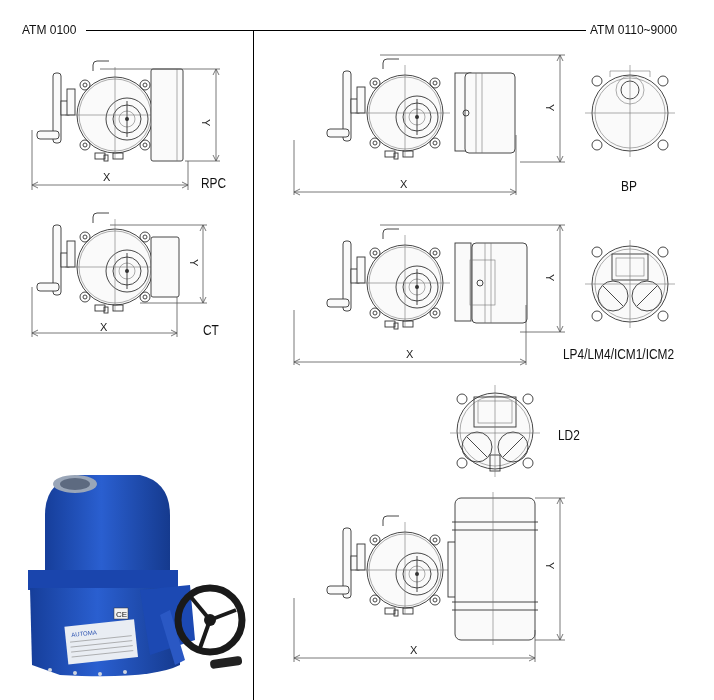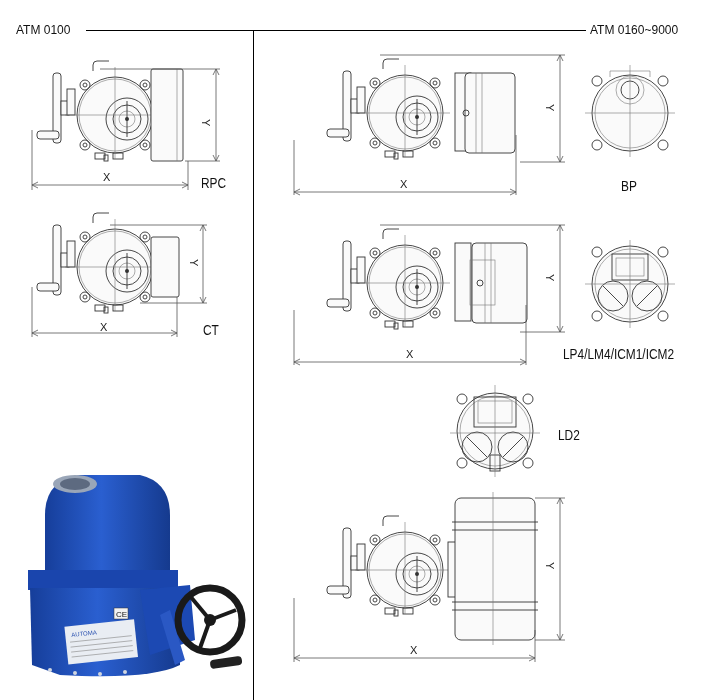--- a/index.html
+++ b/index.html
@@ -12,23 +12,23 @@
   svg{position:absolute;overflow:visible;}
   .dim{fill:none;stroke:#555;stroke-width:0.8;}
   .dr{fill:none;stroke:#333;stroke-width:0.9;}
   .drg{fill:#fafafa;stroke:#333;stroke-width:0.9;}
   .thin{fill:none;stroke:#777;stroke-width:0.6;}
   .dimtxt{font-size:11px;fill:#222;font-family:"Liberation Sans",sans-serif;}
 </style>
 </head>
 <body>
 
-<div class="abs hdr" style="left:16px;">ATM 0100</div>
+<div class="abs hdr" style="left:22px;">ATM 0100</div>
 <div class="hline" style="left:86px;top:30px;width:500px;"></div>
-<div class="abs hdr" style="left:590px;">ATM 0160~9000</div>
+<div class="abs hdr" style="left:590px;">ATM 0110~9000</div>
 <div class="vline" style="left:253px;top:30px;height:670px;"></div>
 
 <svg width="0" height="0" style="position:absolute">
   <defs>
     <g id="actuator-body">
 
       <rect x="-62" y="-42" width="8" height="70" rx="3" class="drg"></rect>
       <rect x="-54" y="-14" width="8" height="14" class="drg"></rect>
       <rect x="-78" y="16" width="22" height="8" rx="3" class="drg"></rect>
 

